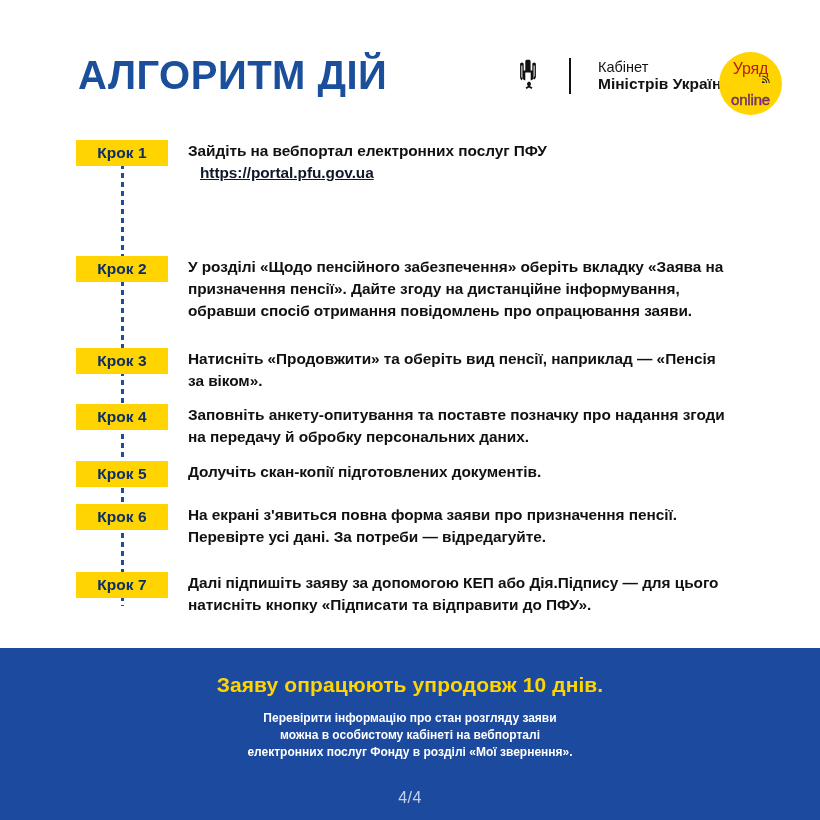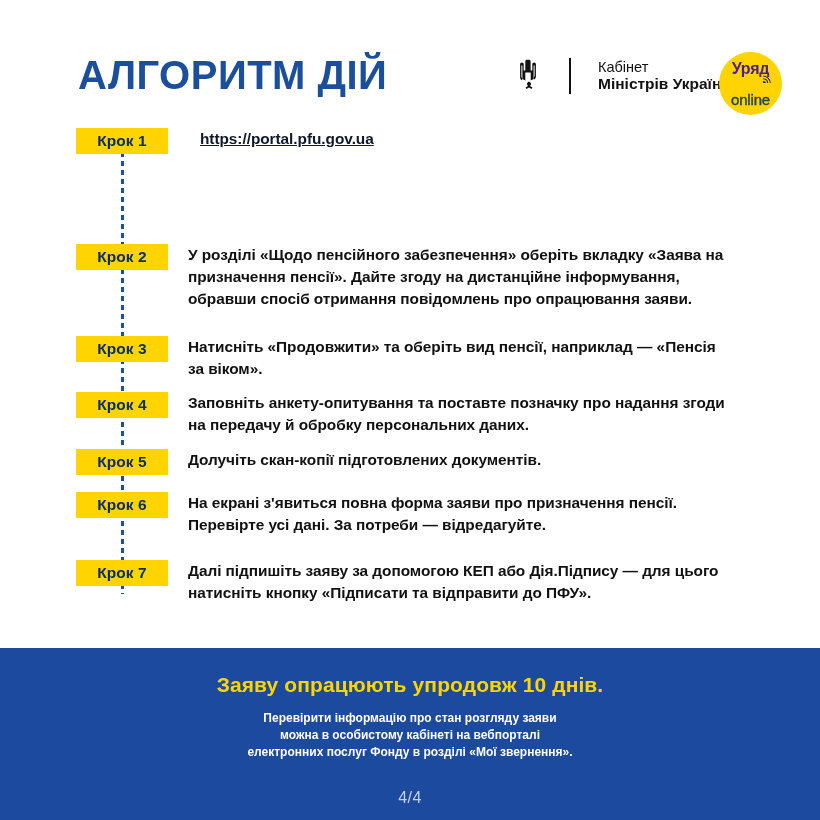--- a/index.html
+++ b/index.html
@@ -86,44 +86,44 @@
     background: #FFD400;
     display: flex;
     flex-direction: column;
     align-items: center;
     justify-content: center;
     line-height: 1;
   }
   .badge-online-top {
     position: relative;
     font-size: 16px;
-    font-weight: bold;
-    color: #4c1d95;
+    font-weight: normal;
+    color: #b91c1c;
     letter-spacing: -0.2px;
     margin-bottom: 15px;
   }
   .badge-online-bottom {
     font-size: 15px;
-    color: #0c4a6e;
+    color: #a21caf;
     letter-spacing: -0.2px;
     -webkit-text-stroke: 0.4px #3b3b2e;
   }
   .wifi-icon {
     position: absolute;
     right: -4px;
     bottom: -7px;
     width: 11px;
     height: 11px;
   }
 
   
   .steps {
     position: absolute;
     left: 0;
-    top: 120px;
+    top: 132px;
     width: 820px;
     height: 516px;
   }
   .dotted-line {
     position: absolute;
     left: 121px;
     top: 14px;
     width: 3px;
     height: 460px;
     background-image: linear-gradient(to bottom, #1b4f9c 52%, rgba(255,255,255,0) 0%);
@@ -246,20 +246,21 @@
       <span class="badge-online-bottom">online</span>
     </div>
   </div>
 
   <div class="steps">
     <div class="dotted-line"></div>
 
     <div class="step" style="top:8px;">
       <div class="step-badge">Крок 1</div>
       <div class="step-body">
+        <span class="para">Зайдіть на вебпортал електронних послуг ПФУ</span>
         <a class="url" href="#">https://portal.pfu.gov.ua</a>
       </div>
     </div>
 
     <div class="step" style="top:124px;">
       <div class="step-badge">Крок 2</div>
       <div class="step-body">У розділі «Щодо пенсійного забезпечення» оберіть вкладку «Заява на призначення пенсії». Дайте згоду на дистанційне інформування, обравши спосіб отримання повідомлень про опрацювання заяви.</div>
     </div>
 
     <div class="step" style="top:216px;">

